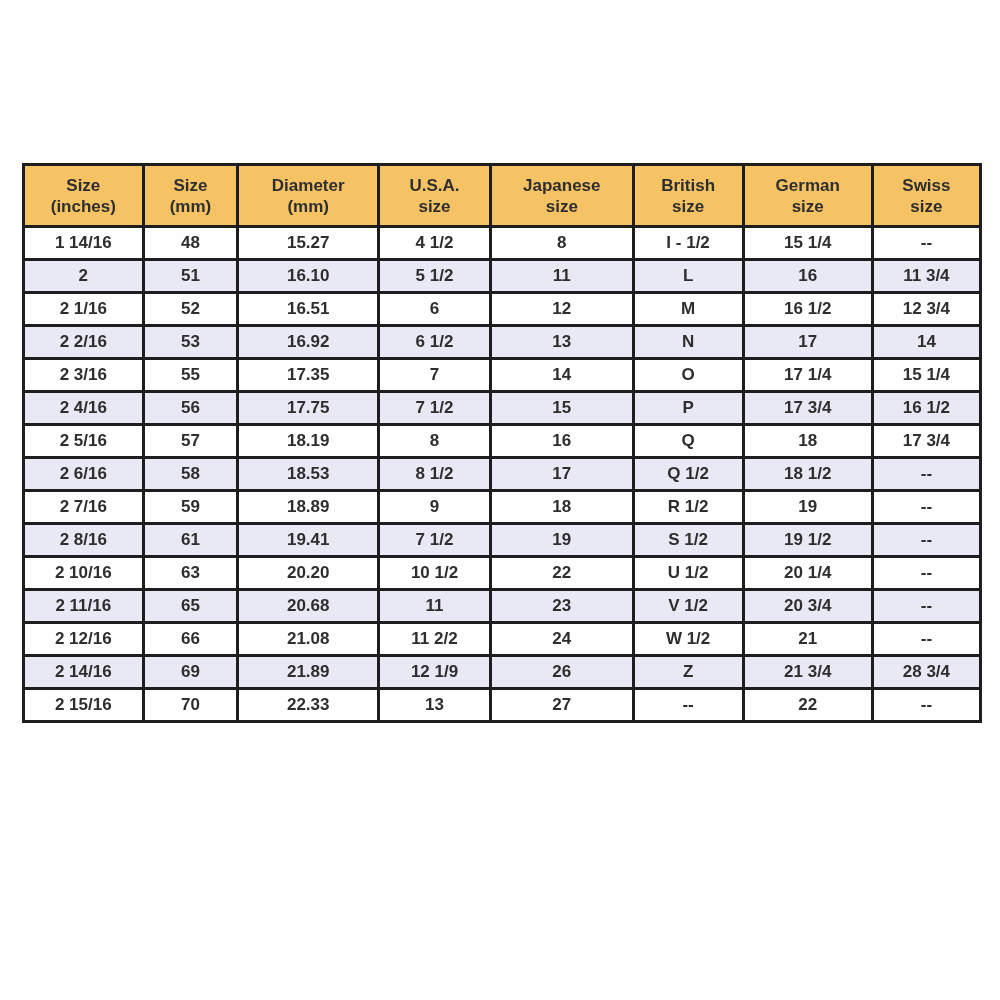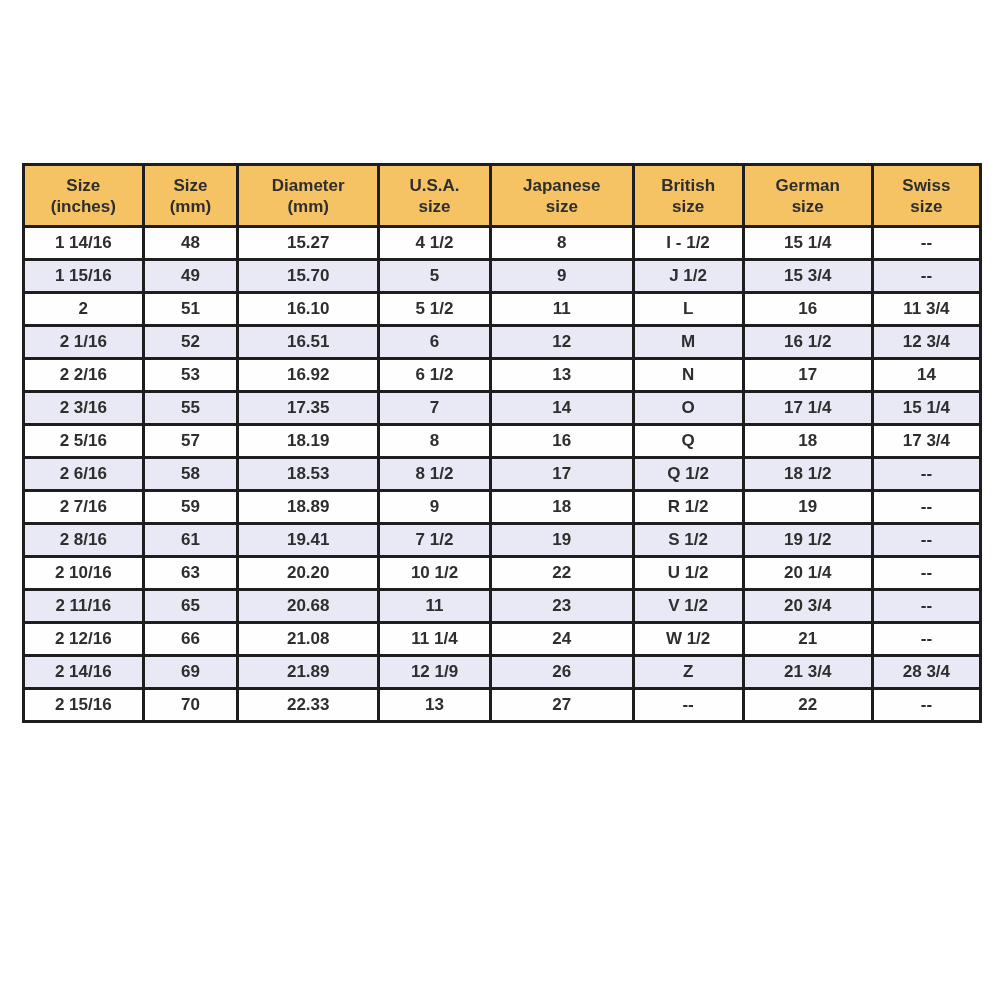--- a/index.html
+++ b/index.html
@@ -108,30 +108,20 @@
           <td>1 14/16</td>
           <td>48</td>
           <td>15.27</td>
           <td>4 1/2</td>
           <td>8</td>
           <td>I - 1/2</td>
           <td>15 1/4</td>
           <td>--</td>
         </tr>
         <tr>
-          <td>1 15/16</td>
-          <td>49</td>
-          <td>15.70</td>
-          <td>5</td>
-          <td>9</td>
-          <td>J 1/2</td>
-          <td>15 3/4</td>
-          <td>--</td>
-        </tr>
-        <tr>
           <td>2</td>
           <td>51</td>
           <td>16.10</td>
           <td>5 1/2</td>
           <td>11</td>
           <td>L</td>
           <td>16</td>
           <td>11 3/4</td>
         </tr>
         <tr>
@@ -158,20 +148,30 @@
           <td>2 3/16</td>
           <td>55</td>
           <td>17.35</td>
           <td>7</td>
           <td>14</td>
           <td>O</td>
           <td>17 1/4</td>
           <td>15 1/4</td>
         </tr>
         <tr>
+          <td>2 4/16</td>
+          <td>56</td>
+          <td>17.75</td>
+          <td>7 1/2</td>
+          <td>15</td>
+          <td>P</td>
+          <td>17 3/4</td>
+          <td>16 1/2</td>
+        </tr>
+        <tr>
           <td>2 5/16</td>
           <td>57</td>
           <td>18.19</td>
           <td>8</td>
           <td>16</td>
           <td>Q</td>
           <td>18</td>
           <td>17 3/4</td>
         </tr>
         <tr>
@@ -221,21 +221,21 @@
           <td>11</td>
           <td>23</td>
           <td>V 1/2</td>
           <td>20 3/4</td>
           <td>--</td>
         </tr>
         <tr>
           <td>2 12/16</td>
           <td>66</td>
           <td>21.08</td>
-          <td>11 1/4</td>
+          <td>11 2/2</td>
           <td>24</td>
           <td>W 1/2</td>
           <td>21</td>
           <td>--</td>
         </tr>
         <tr>
           <td>2 14/16</td>
           <td>69</td>
           <td>21.89</td>
           <td>12 1/9</td>

